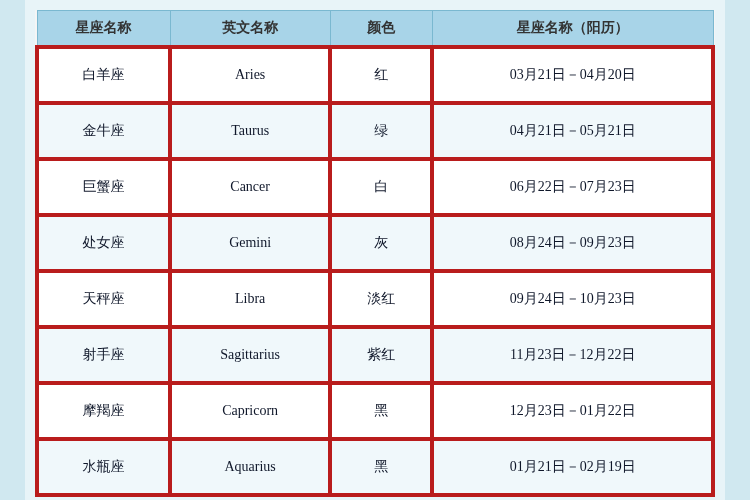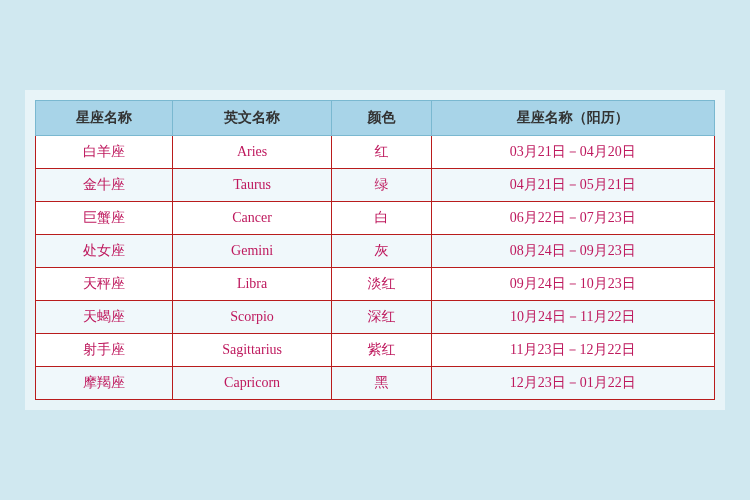--- a/index.html
+++ b/index.html
@@ -38,24 +38,24 @@
     th {
       border: 1px solid #7ab8d0;
       padding: 8px 8px;
       text-align: center;
       color: #333;
       font-weight: bold;
       font-size: 14px;
     }
 
     td {
-      border: 1px solid #b91c1c;
-      padding: 7px 12px;
+      border: 4px solid #b91c1c;
+      padding: 17px 12px;
       text-align: center;
-      color: #be185d;
+      color: #0f172a;
       font-size: 14px;
       background-color: #ffffff;
     }
 
     tr:nth-child(even) td {
       background-color: #f0f8fb;
     }
   </style>
 </head>
 <body>
@@ -95,32 +95,32 @@
           <td>灰</td>
           <td>08月24日－09月23日</td>
         </tr>
         <tr>
           <td>天秤座</td>
           <td>Libra</td>
           <td>淡红</td>
           <td>09月24日－10月23日</td>
         </tr>
         <tr>
-          <td>天蝎座</td>
-          <td>Scorpio</td>
-          <td>深红</td>
-          <td>10月24日－11月22日</td>
-        </tr>
-        <tr>
           <td>射手座</td>
           <td>Sagittarius</td>
           <td>紫红</td>
           <td>11月23日－12月22日</td>
         </tr>
         <tr>
           <td>摩羯座</td>
           <td>Capricorn</td>
           <td>黑</td>
           <td>12月23日－01月22日</td>
         </tr>
+        <tr>
+          <td>水瓶座</td>
+          <td>Aquarius</td>
+          <td>黑</td>
+          <td>01月21日－02月19日</td>
+        </tr>
       </tbody>
   </table>
 </div>
 
 </body></html>

